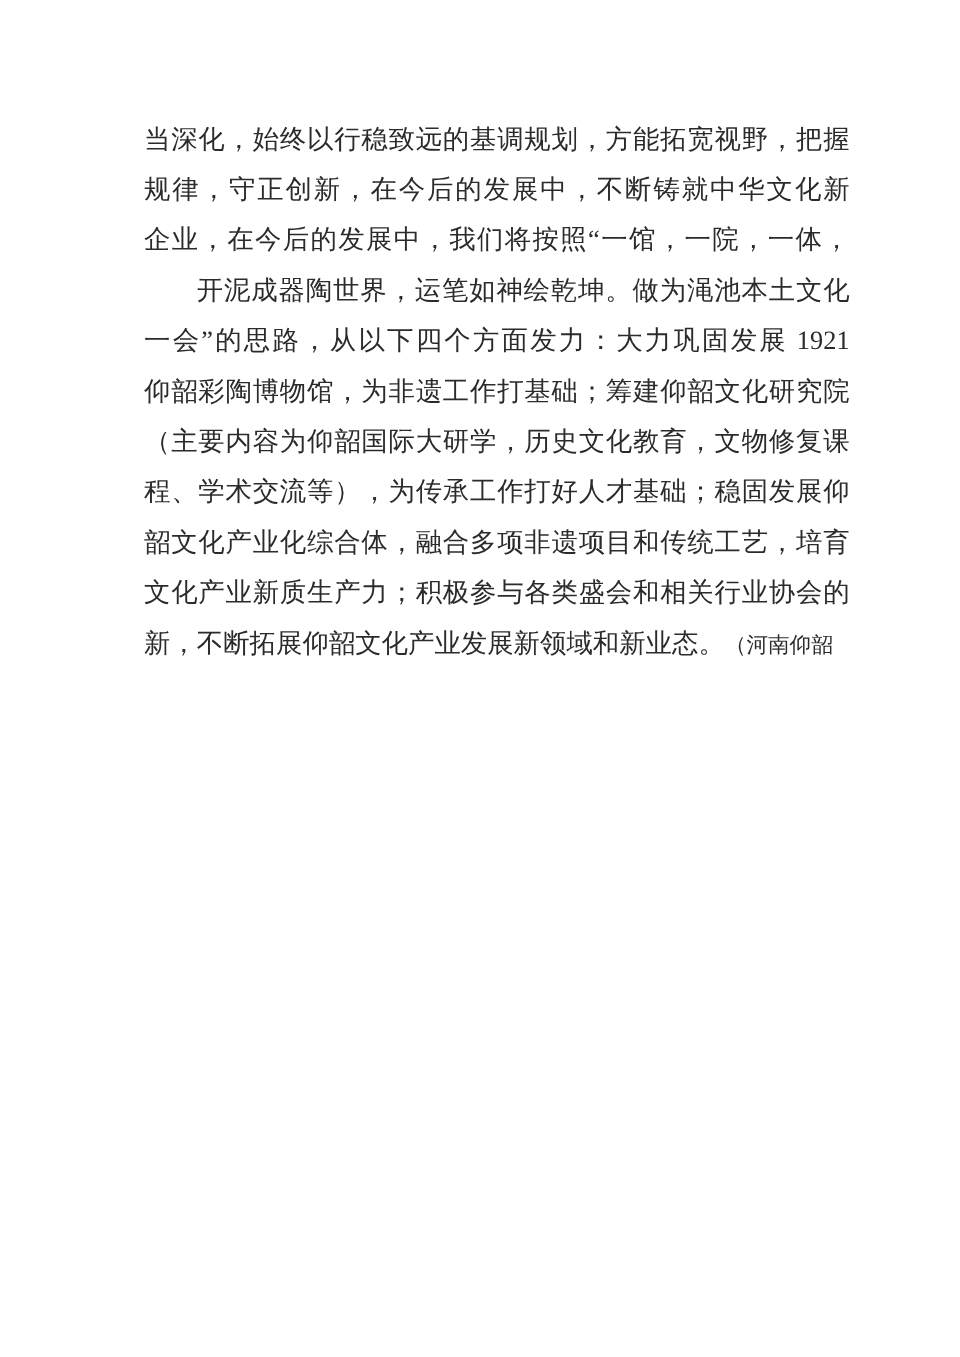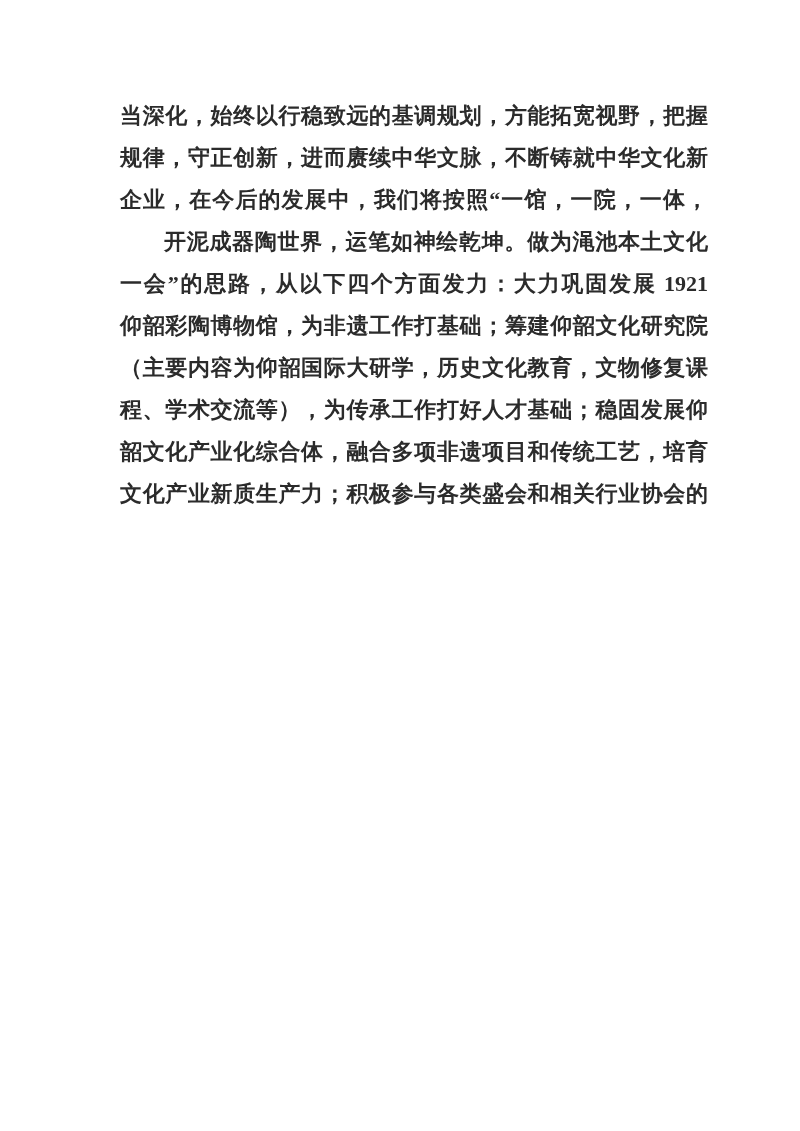--- a/index.html
+++ b/index.html
@@ -22,47 +22,47 @@
     font-family: "Liberation Serif", "DejaVu Serif", serif;
     font-size: 22px;
     line-height: 42px;
     color: #2b2b2b;
     font-weight: 400;
   }
   .line {
     margin: 0;
     padding: 0;
     white-space: nowrap;
-    font-weight: bold;
   }
   .line.j {
     white-space: normal;
     text-align: justify;
     text-align-last: justify;
   }
   .line.indent {
     text-indent: 44px;
   }
   .small {
     font-size: 18px;
   }
 </style>
 </head>
 <body>
 
 <div class="page">
   <div class="textblock">
 
     <p class="line j">当深化，始终以行稳致远的基调规划，方能拓宽视野，把握</p>
-    <p class="line j">规律，守正创新，进而赓续中华文脉，不断铸就中华文化新</p>
+    <p class="line j">规律，守正创新，在今后的发展中，不断铸就中华文化新</p>
 
     <p class="line j">企业，在今后的发展中，我们将按照“一馆，一院，一体，</p>
     <p class="line j indent">开泥成器陶世界，运笔如神绘乾坤。做为渑池本土文化</p>
     <p class="line j">一会”的思路，从以下四个方面发力：大力巩固发展 1921</p>
     <p class="line j">仰韶彩陶博物馆，为非遗工作打基础；筹建仰韶文化研究院</p>
     <p class="line j">（主要内容为仰韶国际大研学，历史文化教育，文物修复课</p>
     <p class="line j">程、学术交流等），为传承工作打好人才基础；稳固发展仰</p>
     <p class="line j">韶文化产业化综合体，融合多项非遗项目和传统工艺，培育</p>
     <p class="line j">文化产业新质生产力；积极参与各类盛会和相关行业协会的</p>
 
+    <p class="line"><span>新，不断拓展仰韶文化产业发展新领域和新业态。</span><span class="small">（河南仰韶</span></p>
 
   </div>
 </div>
 
 </body></html>

